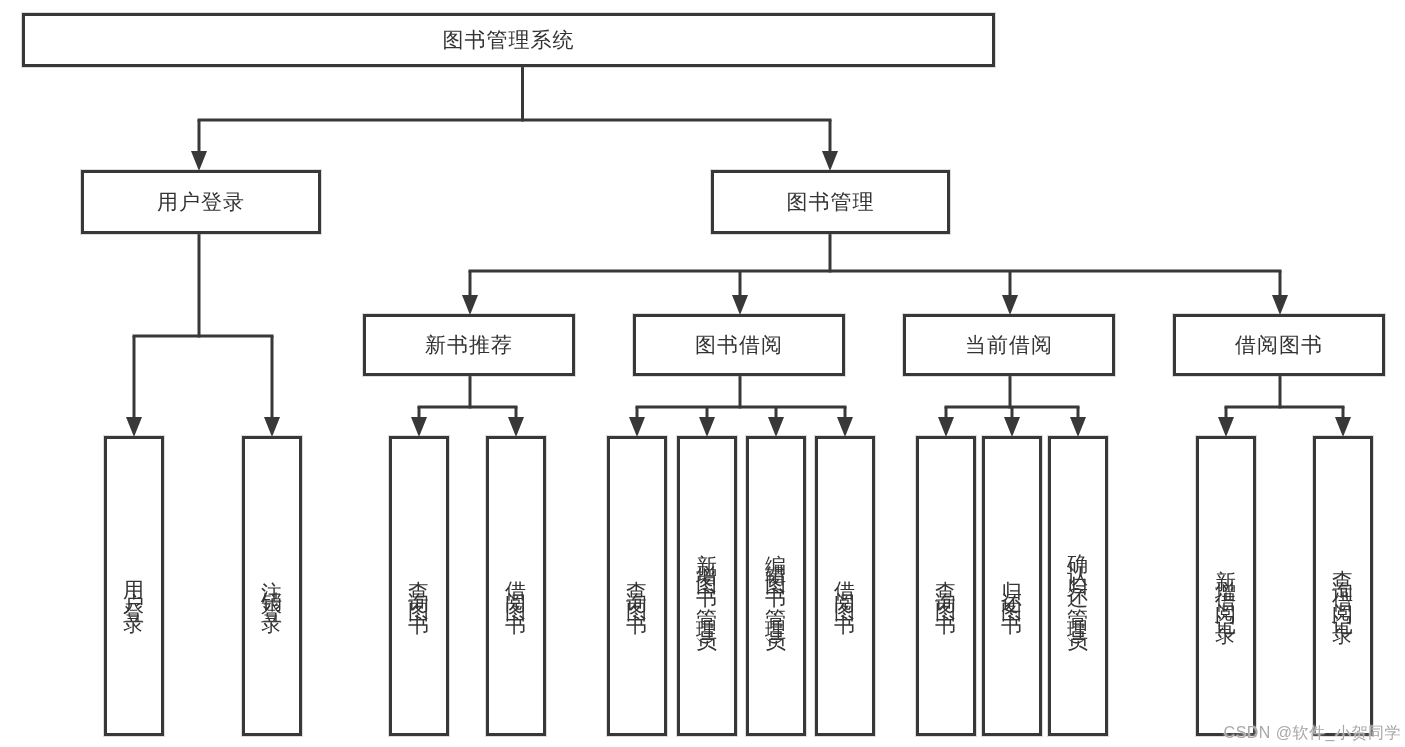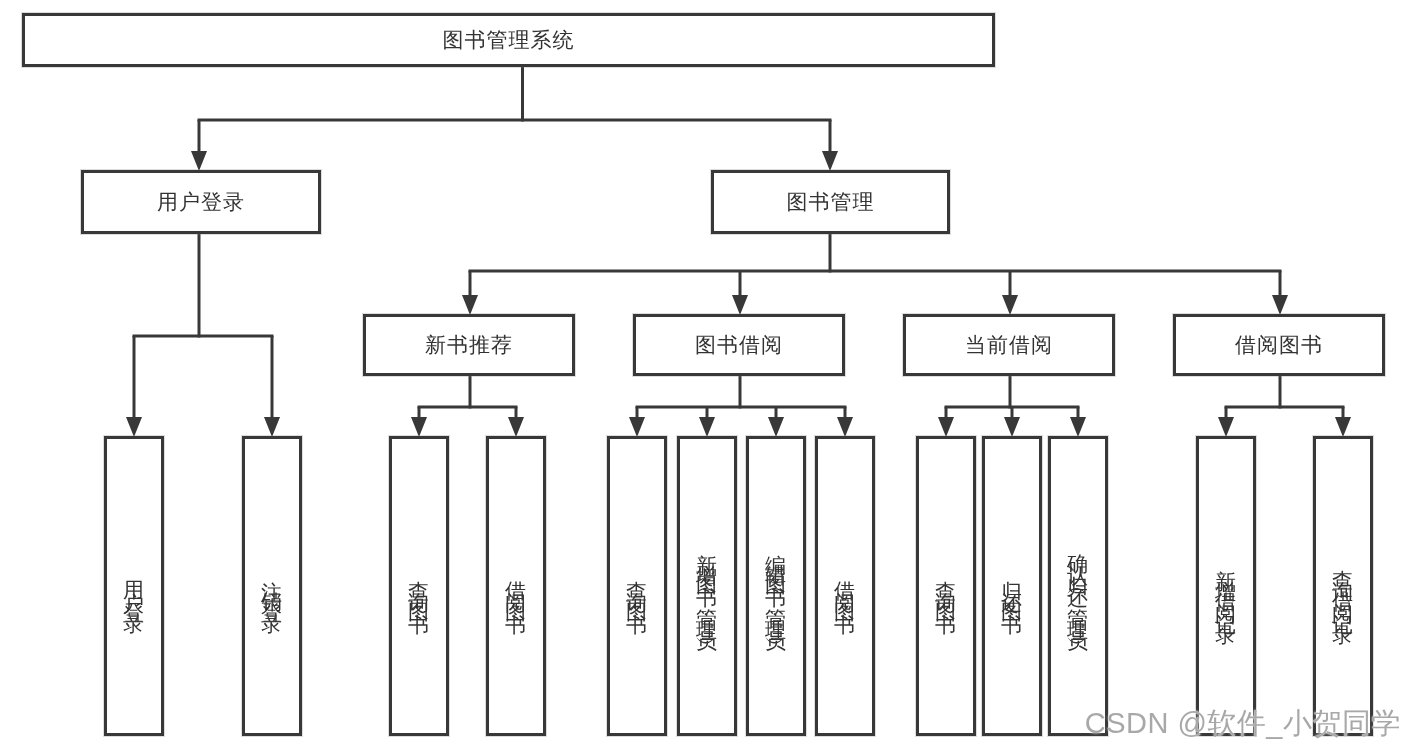--- a/index.html
+++ b/index.html
@@ -62,21 +62,21 @@
   .leaf-3d { left: 815px; }
   .leaf-4a { left: 916px; }
   .leaf-4b { left: 982px; }
   .leaf-4c { left: 1048px; }
   .leaf-5a { left: 1196px; }
   .leaf-5b { left: 1313px; }
   .watermark {
     position: absolute;
     right: 4px;
     bottom: 3px;
-    font-size: 29px;
+    font-size: 16px;
     color: #a8a8a8;
     letter-spacing: 0.5px;
     text-shadow: 0 0 3px rgba(255,255,255,0.95), 0 0 1px rgba(255,255,255,0.9);
     z-index: 10;
     white-space: nowrap;
   }
   .connectors line { stroke: #383838; stroke-width: 3; }
   .connectors polygon { fill: #383838; }
 </style>
 </head>

